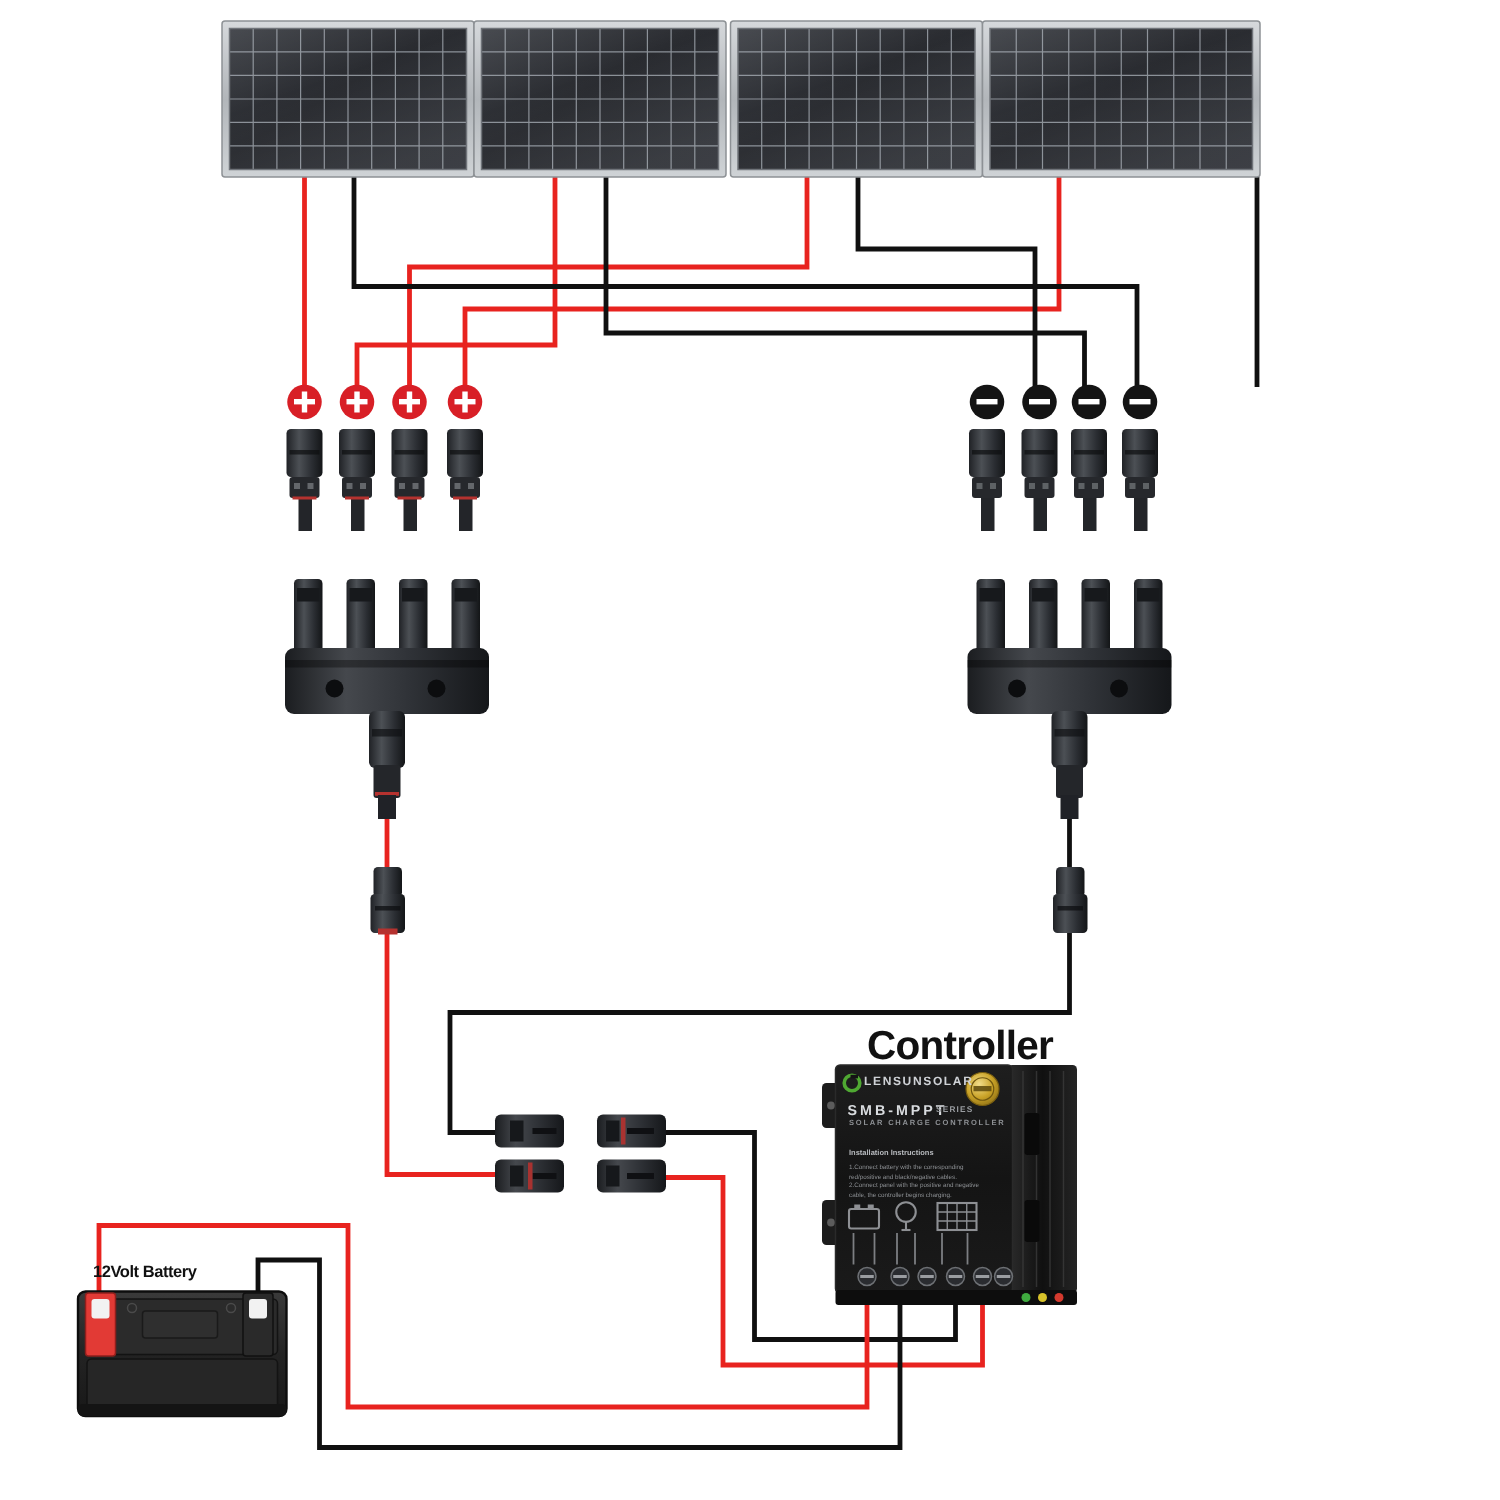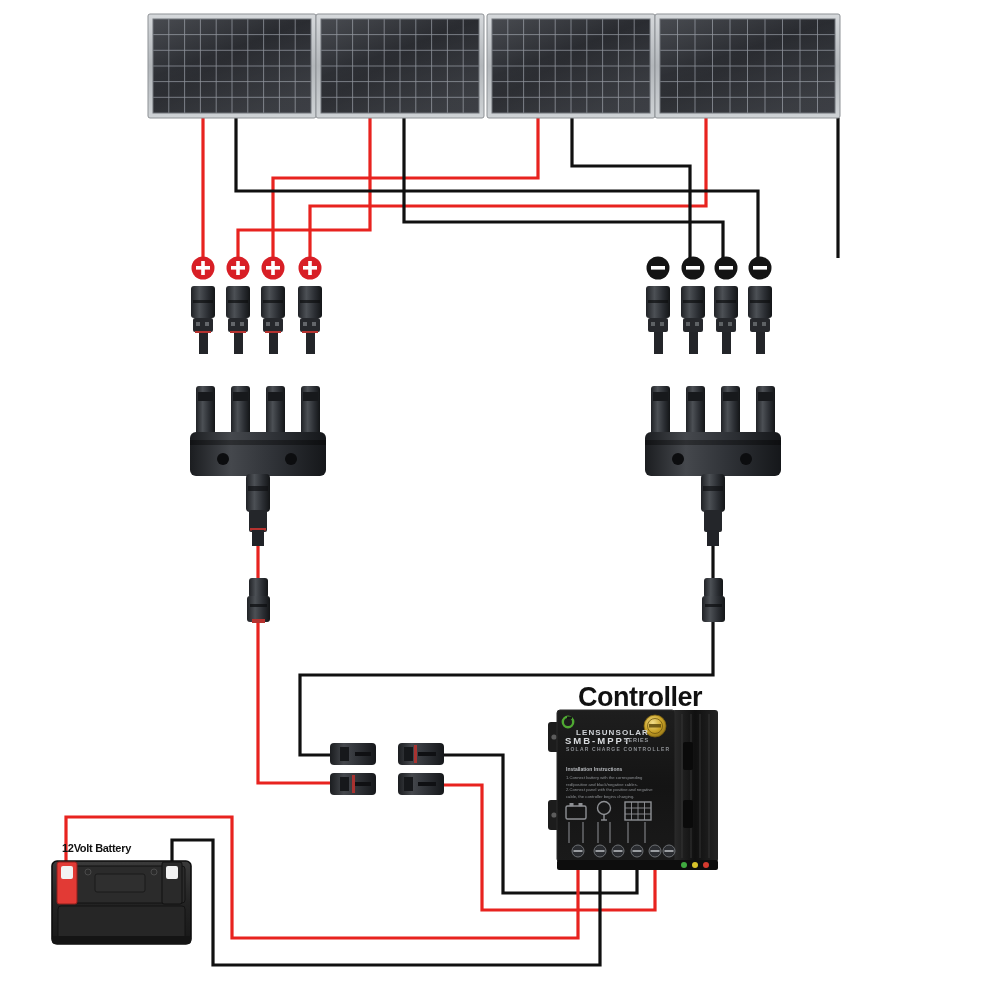--- a/index.html
+++ b/index.html
@@ -464,21 +464,21 @@
       <circle cx="669" cy="851" r="6" fill="#2a2c30" stroke="#6d7074" stroke-width="1"></circle>
         <rect x="664.5" y="850" width="9" height="2" fill="#9a9da1"></rect>
     </g>
 
     <rect x="557" y="860" width="161" height="10" rx="2" fill="#0d0d0d"></rect>
     <circle cx="684" cy="865" r="3" fill="#3faa3f"></circle>
     <circle cx="695" cy="865" r="3" fill="#d7c22a"></circle>
     <circle cx="706" cy="865" r="3" fill="#d43a2e"></circle>
   </svg>
 
-  <div style="position:absolute;left:576px;top:716px;font-size:8px;font-weight:bold;letter-spacing:1.1px;color:#cfd2d6;margin-top:12px;">LENSUNSOLAR</div>
+  <div style="position:absolute;left:576px;top:716px;font-size:8px;font-weight:bold;letter-spacing:1.1px;color:#cfd2d6;">LENSUNSOLAR</div>
   <div style="position:absolute;left:565px;top:735px;font-size:9.5px;font-weight:bold;letter-spacing:2px;color:#d9dcdf;">SMB-MPPT</div>
   <div style="position:absolute;left:624px;top:737px;font-size:5.5px;font-weight:bold;letter-spacing:0.8px;color:#9a9da1;">SERIES</div>
   <div style="position:absolute;left:566px;top:746px;font-size:5px;font-weight:bold;letter-spacing:1.2px;color:#8e9195;">SOLAR CHARGE CONTROLLER</div>
   <div style="position:absolute;left:566px;top:766px;font-size:5px;font-weight:bold;color:#b8bbbf;">Installation Instructions</div>
   <div style="position:absolute;left:566px;top:775px;width:98px;font-size:4.2px;line-height:1.55;color:#8e9195;">1.Connect battery with the corresponding red/positive and black/negative cables.</div>
   <div style="position:absolute;left:566px;top:787px;width:98px;font-size:4.2px;line-height:1.55;color:#8e9195;">2.Connect panel with the positive and negative cable, the controller begins charging.</div>
 
   <div class="lbl" id="batt-title" style="left:62px;top:842px;">12Volt Battery</div>
 
   <svg class="layer" viewBox="0 0 1000 1000">

